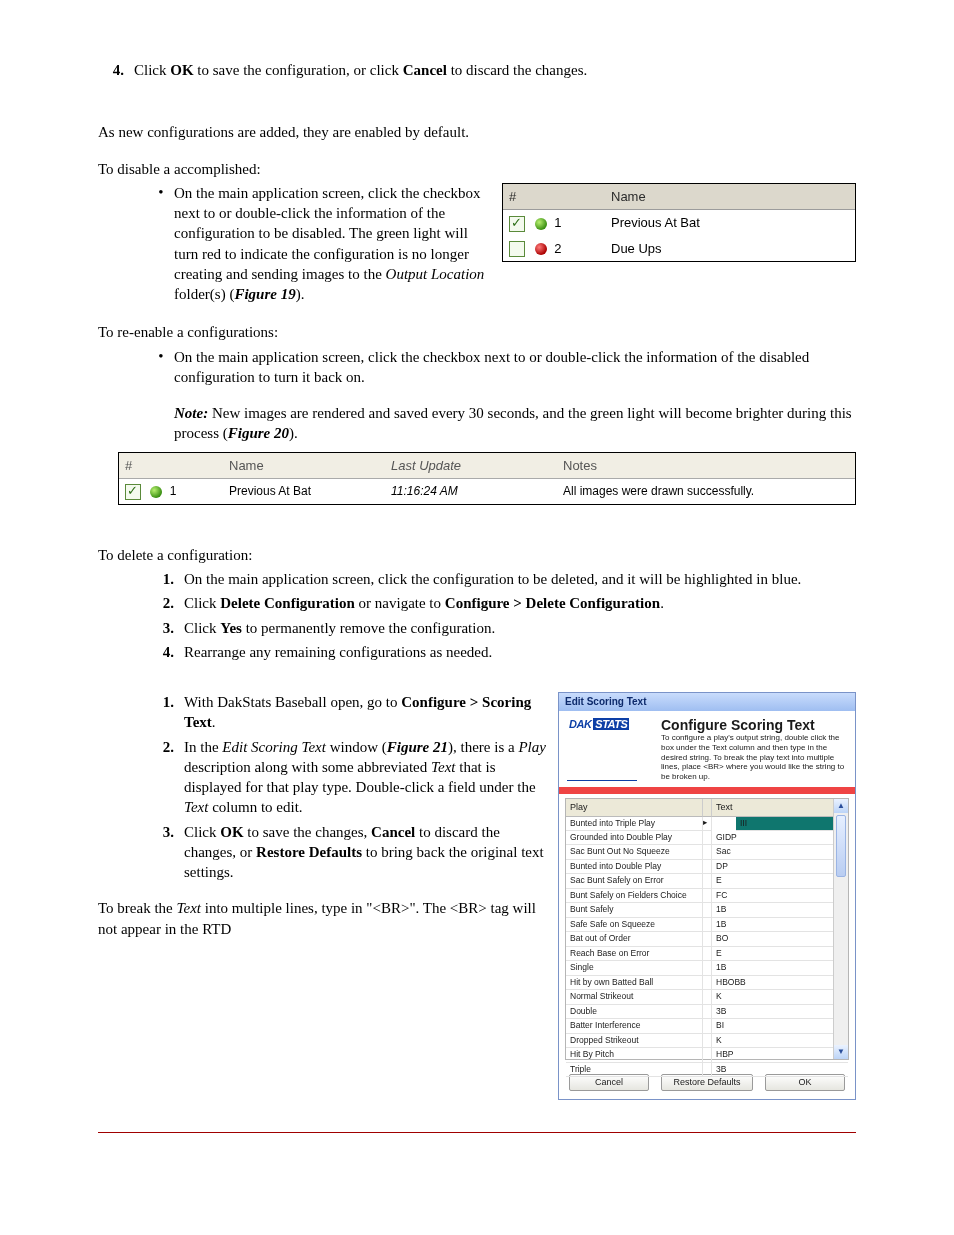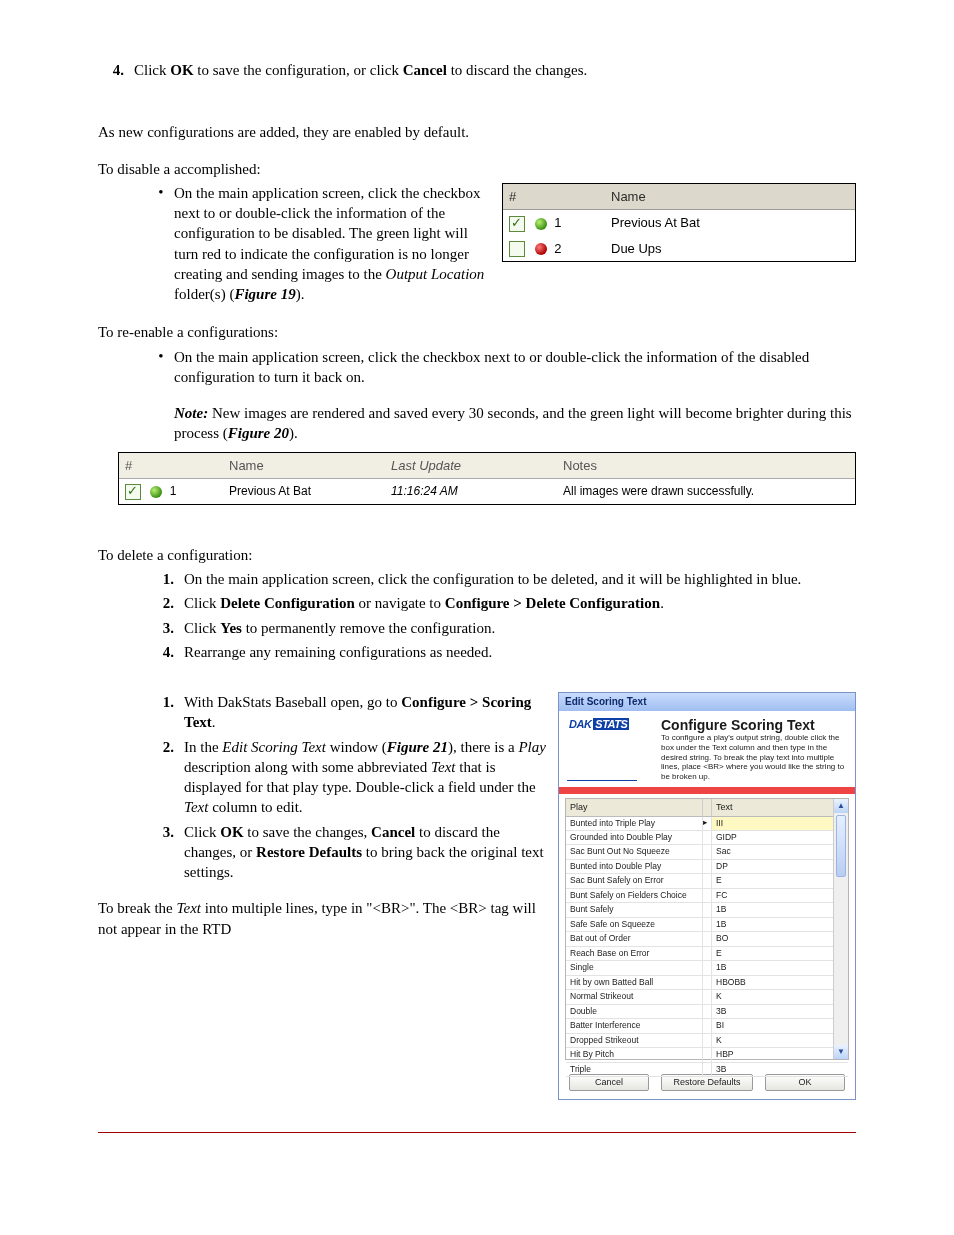--- a/index.html
+++ b/index.html
@@ -176,21 +176,21 @@
   }
   .fig21-gh.mid { border-left: 1px solid #ccc; border-right: 1px solid #ccc; padding: 0; }
   .fig21-cell {
     padding: 1px 4px;
     border-bottom: 1px solid #e3e3e3;
     font-size: 8.5px;
     white-space: nowrap;
     overflow: hidden;
   }
   .fig21-cell.mid { border-left: 1px solid #e3e3e3; border-right: 1px solid #e3e3e3; padding: 0; }
-  .fig21-cell.sel { background: #fef9c3; }
+  .fig21-cell.sel { background: #0f766e; margin-left: 24px; }
   .fig21-buttons {
     display: flex;
     justify-content: space-between;
     padding: 10px 10px 8px 10px;
   }
   .fig21-btn {
     font-size: 9px;
     padding: 1px 0;
     width: 78px;
     text-align: center;

